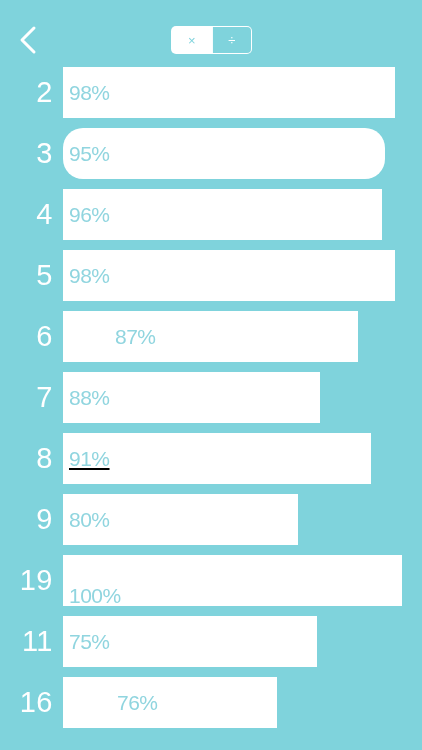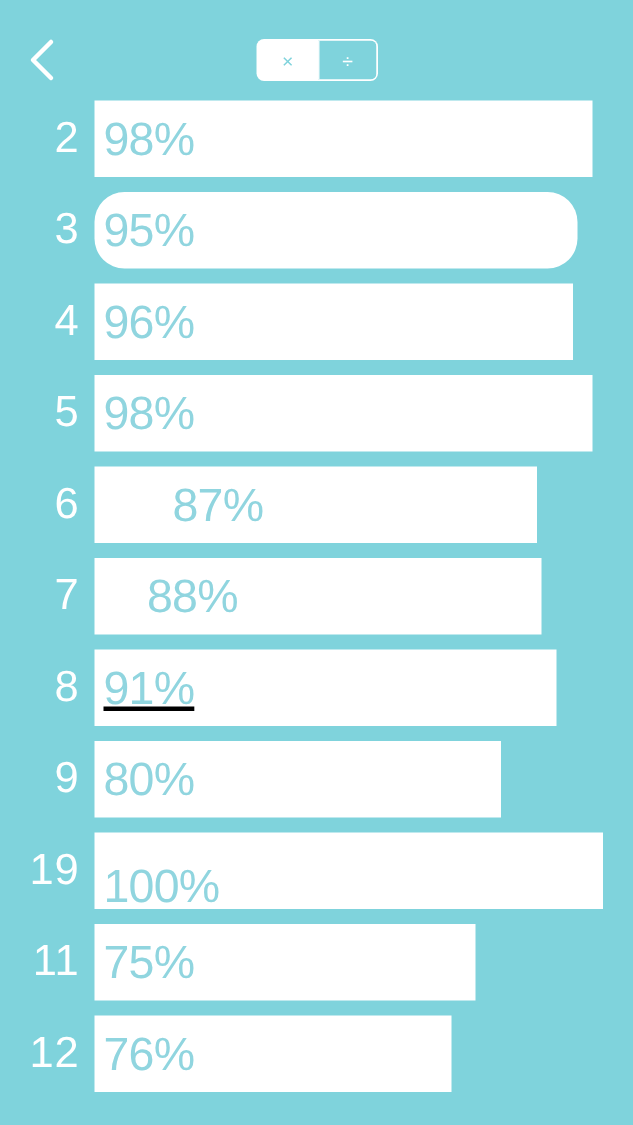--- a/index.html
+++ b/index.html
@@ -84,21 +84,21 @@
   .bar{
     position:absolute;
     left:63px; top:1px;
     height:51px;
     background:#ffffff;
     display:flex;
     align-items:center;
   }
   .bar-label{
     color:#90d5df;
-    font-size:31px;
+    font-size:21px;
     font-weight:300;
     line-height:1;
     padding-left:6px;
     white-space:nowrap;
     letter-spacing:-0.5px;
   }
 </style>
 </head>
 <body>
 
@@ -149,47 +149,47 @@
       </div>
     </div>
     <div class="row">
       <div class="row-num">6</div>
       <div class="bar" style="width: 295px; padding-left: 46px;">
         <div class="bar-label">87%</div>
       </div>
     </div>
     <div class="row">
       <div class="row-num">7</div>
-      <div class="bar" style="width: 298px; padding-left: 29px;">
+      <div class="bar" style="width: 257px;">
         <div class="bar-label">88%</div>
       </div>
     </div>
     <div class="row">
       <div class="row-num">8</div>
       <div class="bar" style="width: 308px; text-decoration: underline;">
         <div class="bar-label">91%</div>
       </div>
     </div>
     <div class="row">
       <div class="row-num">9</div>
-      <div class="bar" style="width: 271px;">
+      <div class="bar" style="width: 235px;">
         <div class="bar-label">80%</div>
       </div>
     </div>
     <div class="row">
       <div class="row-num">19</div>
       <div class="bar" style="width: 339px; align-items: flex-end;">
         <div class="bar-label">100%</div>
       </div>
     </div>
     <div class="row">
       <div class="row-num">11</div>
       <div class="bar" style="width: 254px;">
         <div class="bar-label">75%</div>
       </div>
     </div>
     <div class="row">
-      <div class="row-num">12</div>
-      <div class="bar" style="width: 238px;">
+      <div class="row-num">16</div>
+      <div class="bar" style="width: 214px; padding-left: 48px;">
         <div class="bar-label">76%</div>
       </div>
     </div>
   </div>
 
 </body></html>

